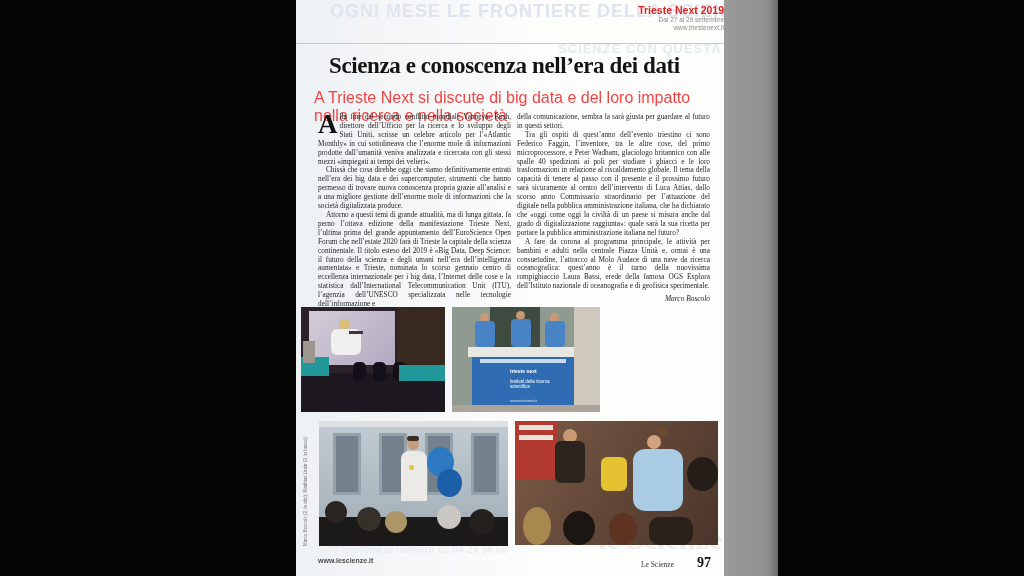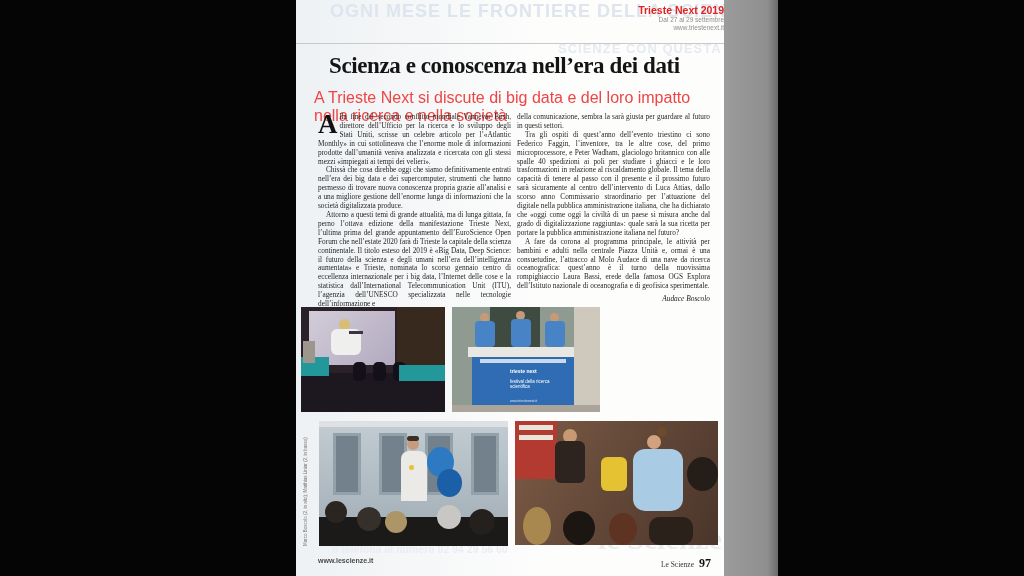--- a/index.html
+++ b/index.html
@@ -47,21 +47,21 @@
   
   .caption{position:absolute;left:312px;top:358px;width:100px;}
   .cap-lead{font-family:"Liberation Serif",serif;font-weight:bold;font-size:7.4px;color:#d32019;margin:0 0 2px 0;}
   .cap-body{font-size:6.8px;line-height:9.2px;color:#8b9197;margin:0;}
   
   .credit{position:absolute;left:7px;top:546px;transform:rotate(-90deg);transform-origin:0 0;
           white-space:nowrap;font-size:4.5px;color:#777;}
   .footer-left{position:absolute;left:22px;top:557px;font-size:7px;color:#4a4a4a;font-weight:bold;}
   .footer-right{position:absolute;right:13px;top:553px;font-family:"Liberation Serif",serif;color:#333;}
   .footer-brand{font-size:7.5px;}
-  .footer-page{font-size:12px;font-weight:bold;color:#111;margin-left:5px;}
+  .footer-page{font-size:14px;font-weight:bold;color:#111;margin-left:23px;}
 </style>
 </head>
 <body>
 
 <div id="canvas">
   <div class="page">
     <div class="page-tint"></div>
 
     <div class="ghost ghost-top">OGNI MESE LE FRONTIERE DELLA SCIENZA</div>
     <div class="ghost ghost-right">SCIENZE CON QUESTA</div>
@@ -73,28 +73,28 @@
       <div class="mast-sub">Dal 27 al 29 settembre</div>
       <div class="mast-sub">www.triestenext.it</div>
     </div>
     <div class="rule"></div>
 
     <div class="headline">Scienza e conoscenza nell’era dei dati</div>
     <div class="subhead">A Trieste Next si discute di big data e del loro impatto nella ricerca e nella società</div>
 
     <div class="col col1">
         <p><span class="dropcap">A</span>lla fine del secondo conflitto mondiale Vannevar Bush, direttore dell’Ufficio per la ricerca e lo sviluppo degli Stati Uniti, scrisse un celebre articolo per l’«Atlantic Monthly» in cui sottolineava che l’enorme mole di informazioni prodotte dall’umanità veniva analizzata e ricercata con gli stessi mezzi «impiegati ai tempi dei velieri».</p>
-        <p>Chissà che cosa direbbe oggi che siamo definitivamente entrati nell’era dei big data e dei supercomputer, strumenti che hanno permesso di trovare nuova conoscenza propria grazie all’analisi e a una migliore gestione dell’enorme lunga di informazioni che la società digitalizzata produce.</p>
+        <p>Chissà che cosa direbbe oggi che siamo definitivamente entrati nell’era dei big data e dei supercomputer, strumenti che hanno permesso di trovare nuova conoscenza propria grazie all’analisi e a una migliore gestione dell’enorme mole di informazioni che la società digitalizzata produce.</p>
         <p>Attorno a questi temi di grande attualità, ma di lunga gittata, fa perno l’ottava edizione della manifestazione Trieste Next, l’ultima prima del grande appuntamento dell’EuroScience Open Forum che nell’estate 2020 farà di Trieste la capitale della scienza continentale. Il titolo esteso del 2019 è «Big Data, Deep Science: il futuro della scienza e degli umani nell’era dell’intelligenza aumentata» e Trieste, nominata lo scorso gennaio centro di eccellenza internazionale per i big data, l’Internet delle cose e la statistica dall’International Telecommunication Unit (ITU), l’agenzia dell’UNESCO specializzata nelle tecnologie dell’informazione e</p>
       </div>
     <div class="col col2">
     <p>della comunicazione, sembra la sarà giusta per guardare al futuro in questi settori.</p>
         <p>Tra gli ospiti di quest’anno dell’evento triestino ci sono Federico Faggin, l’inventore, tra le altre cose, del primo microprocessore, e Peter Wadham, glaciologo britannico con alle spalle 40 spedizioni ai poli per studiare i ghiacci e le loro trasformazioni in relazione al riscaldamento globale. Il tema della capacità di tenere al passo con il presente e il prossimo futuro sarà sicuramente al centro dell’intervento di Luca Attias, dallo scorso anno Commissario straordinario per l’attuazione del digitale nella pubblica amministrazione italiana, che ha dichiarato che «oggi come oggi la civiltà di un paese si misura anche dal grado di digitalizzazione raggiunta»: quale sarà la sua ricetta per portare la pubblica amministrazione italiana nel futuro?</p>
         <p>A fare da corona al programma principale, le attività per bambini e adulti nella centrale Piazza Unità e, ormai è una consuetudine, l’attracco al Molo Audace di una nave da ricerca oceanografica: quest’anno è il turno della nuovissima rompighiaccio Laura Bassi, erede della famosa OGS Explora dell’Istituto nazionale di oceanografia e di geofisica sperimentale.</p>
-        <div class="byline">Audace Boscolo</div>
+        <div class="byline">Marco Boscolo</div>
       </div>
 
     <div class="photo" id="photoA">
       <div class="ph" style="left:8px;top:4px;width:86px;height:54px;background:linear-gradient(135deg,#d3cdd9,#b2a9bf);">
         <div class="ph" style="left:30px;top:8px;width:11px;height:11px;border-radius:50%;background:#d9bd74;"></div>
         <div class="ph" style="left:22px;top:18px;width:30px;height:26px;border-radius:6px;background:#efefed;"></div>
         <div class="ph" style="left:40px;top:20px;width:14px;height:3px;background:#3a3440;"></div>
       </div>
       <div class="ph" style="left:96px;top:0;width:48px;height:66px;background:#38291f;"></div>
       <div class="ph" style="left:0;top:66px;width:144px;height:39px;background:#1d1720;"></div>

